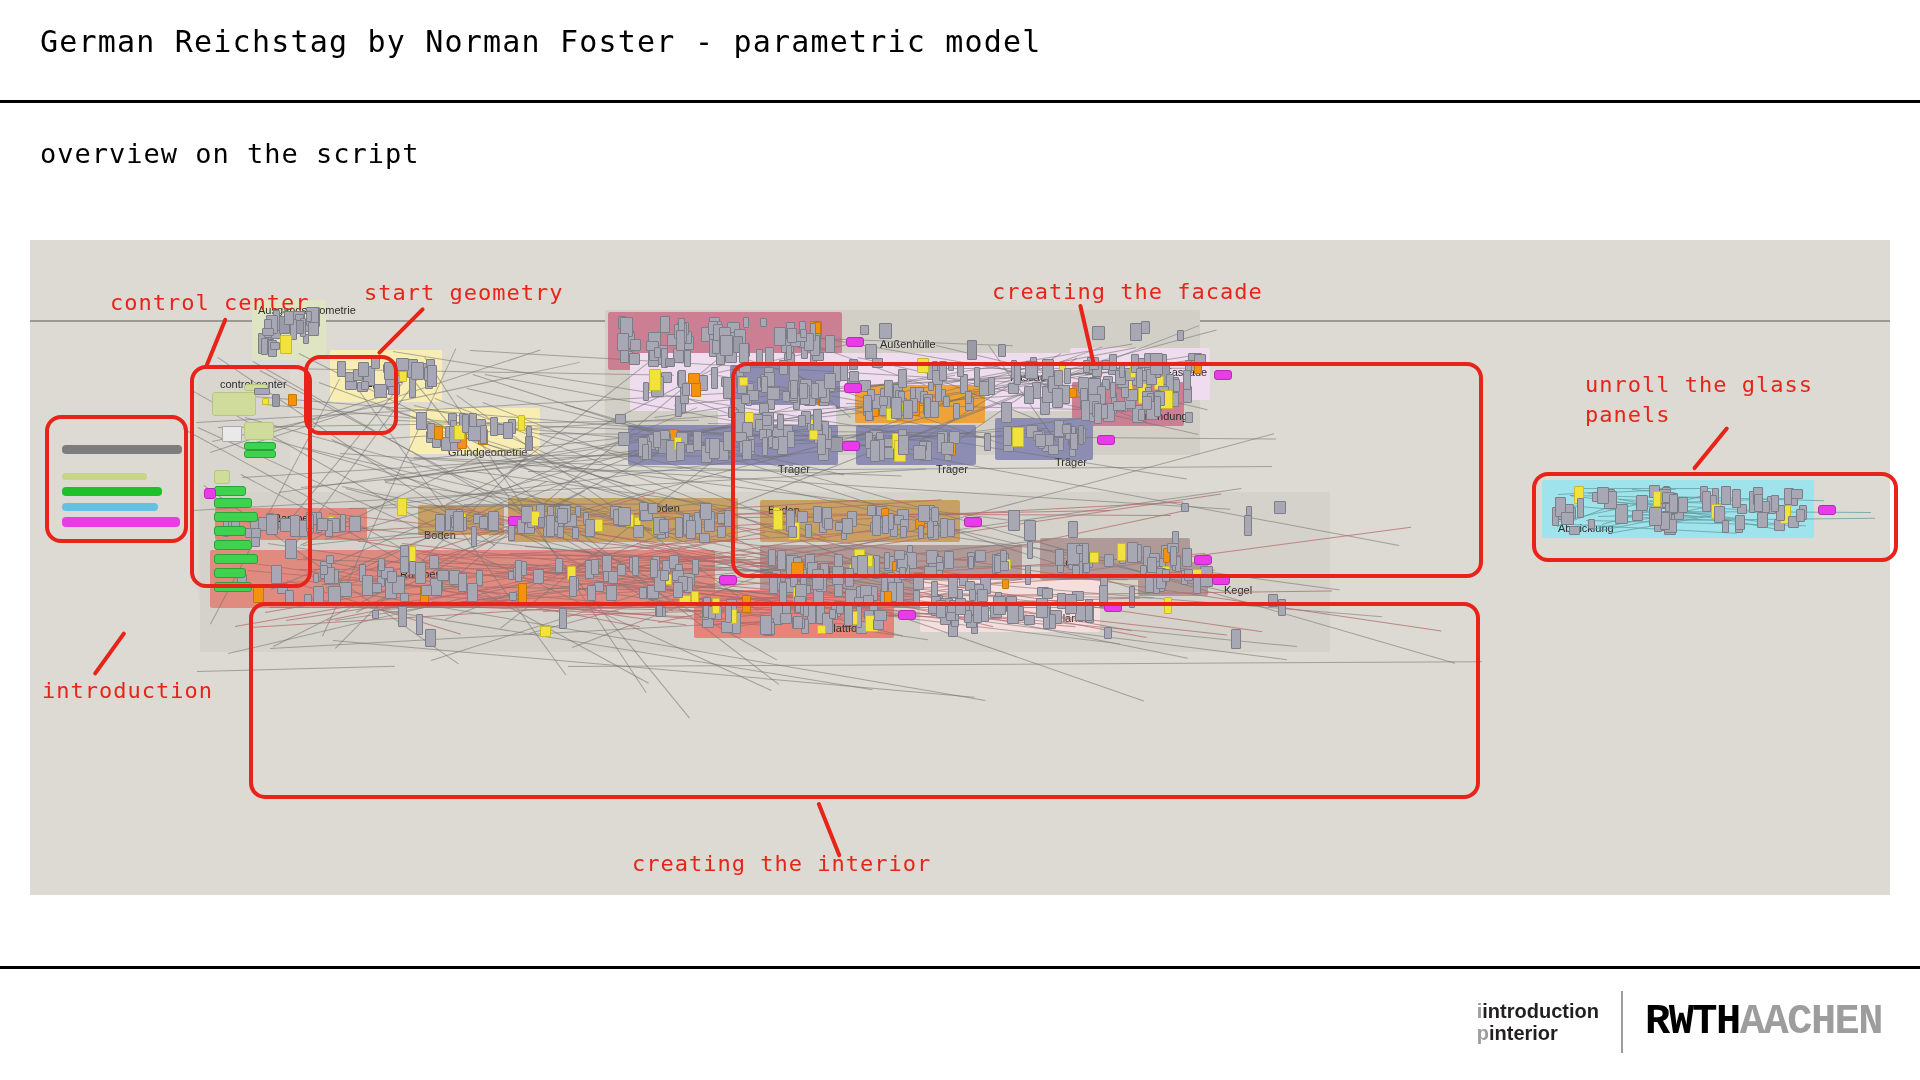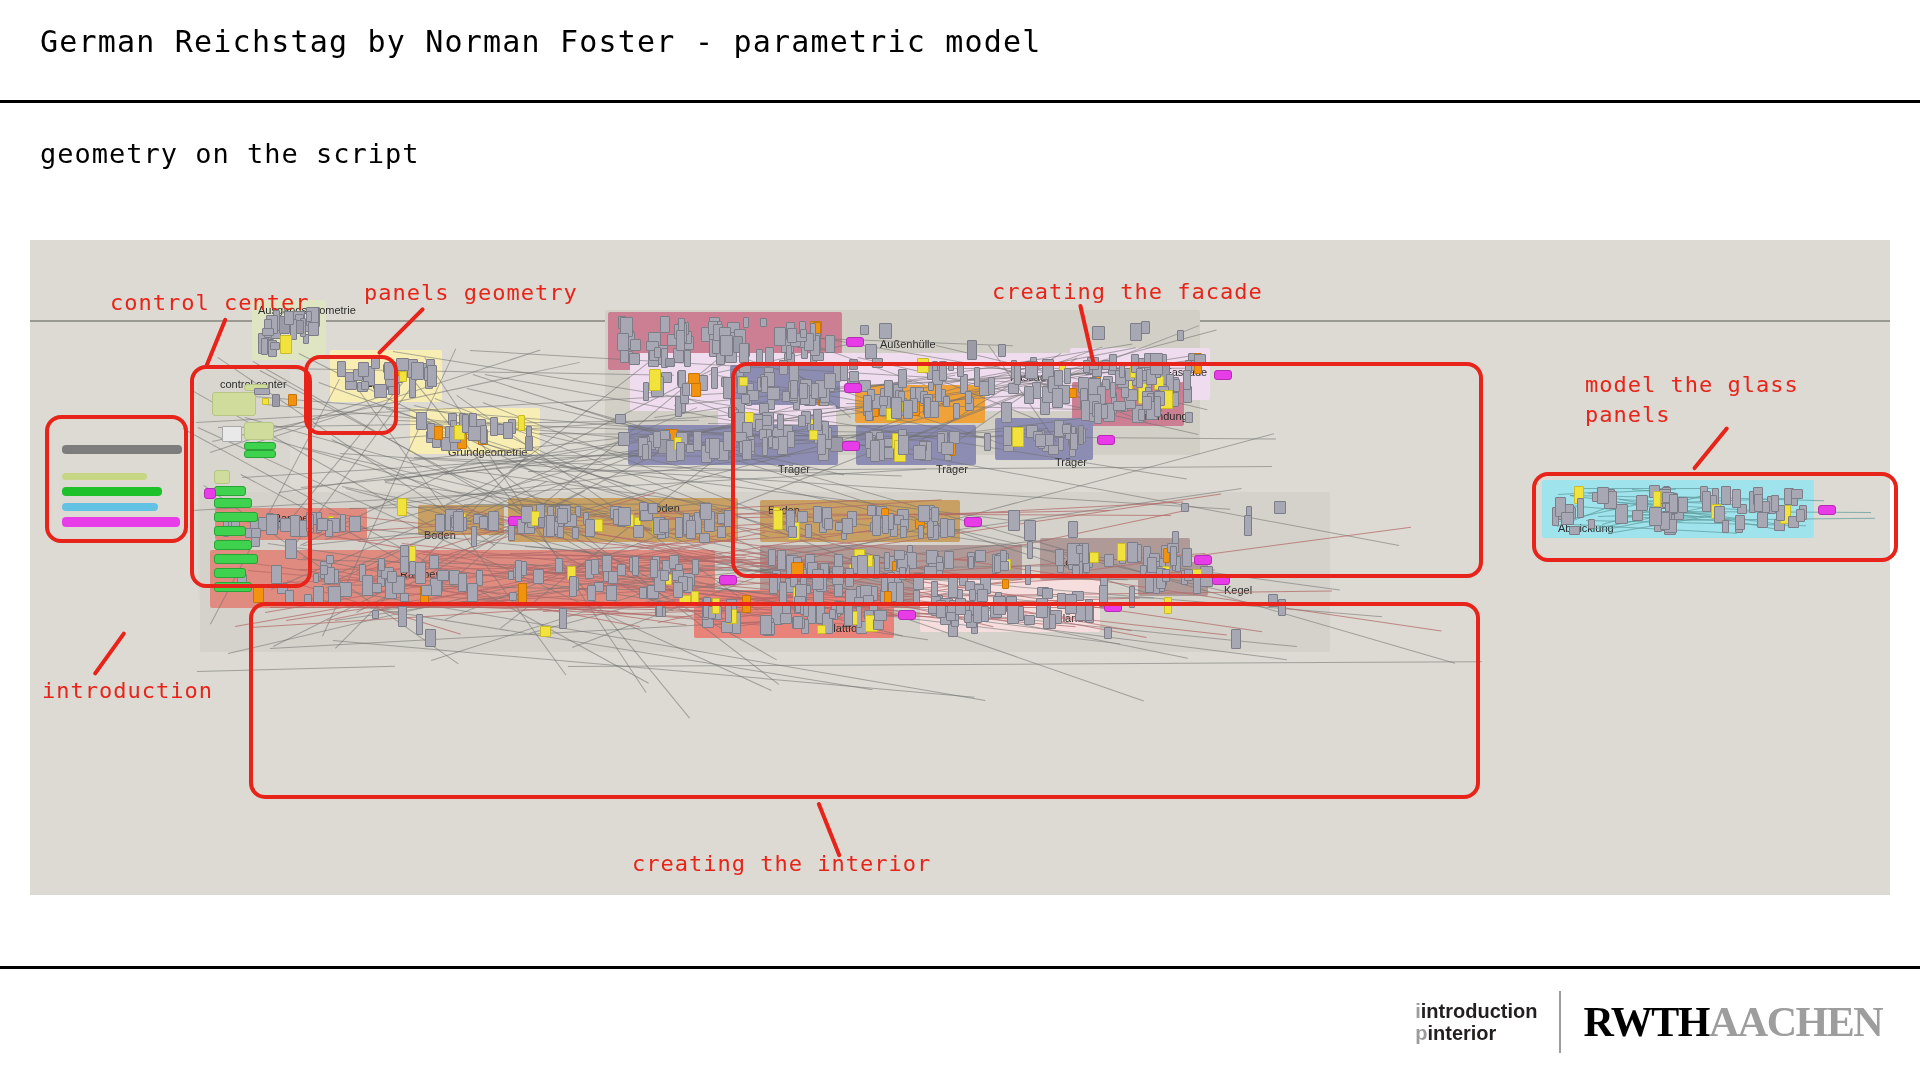--- a/index.html
+++ b/index.html
@@ -30,21 +30,21 @@
     font-size:21px;letter-spacing:0.5px;color:#000;white-space:nowrap;
   }
   
   .logo-wrap{position:absolute;right:38px;top:1022px;transform:translateY(-50%);
     display:flex;align-items:center;gap:0px;height:70px;}
   .ip-logo{font-family:"Liberation Sans","DejaVu Sans",sans-serif;
     font-weight:bold;font-size:20px;line-height:1.12;color:#231f20;text-align:left;
     padding-right:22px;}
   .ip-logo .dim{color:#9d9d9d;}
   .logo-div{width:2px;height:62px;background:#9d9d9d;margin-right:22px;}
-  .rwth-logo{font-family:Liberation Serif, serif;
+  .rwth-logo{font-family:Liberation Mono, monospace;
     line-height:0.88;}
   .rwth-r1{font-size:42px;font-weight:bold;letter-spacing:-1.5px;white-space:nowrap;}
   .rwth-r1 .blk{color:#000;}
   .rwth-r1 .gry{color:#9d9d9d;}
   .rwth-r2{font-size:42px;font-weight:bold;letter-spacing:-1.5px;color:#9d9d9d;
     text-align:right;white-space:nowrap;}
 
   
   .canvas{
     position:absolute;left:30px;top:240px;width:1860px;height:655px;
@@ -75,21 +75,21 @@
   .anno-box{position:absolute;border:4px solid #e8241a;border-radius:16px;}
   .anno-line{position:absolute;background:#e8241a;height:4px;transform-origin:0 50%;border-radius:2px;}
 </style>
 </head>
 <body>
 
 <div class="slide">
 
   <div class="slide-title">German Reichstag by Norman Foster - parametric model</div>
   <div class="rule-top"></div>
-  <div class="slide-subtitle">geometry on the script</div>
+  <div class="slide-subtitle">overview on the script</div>
 
   <div class="canvas">
     <div class="canvas-hline"></div>
     <div id="canvas-groups">
         <div class="grp" style="left: 20px; top: 185px; width: 145px; height: 95px; background: transparent;"></div>
         <div class="grp" style="left: 168px; top: 130px; width: 92px; height: 230px; background: rgba(0, 0, 0, 0.016);">
           <div class="grp-label" style="left: 22px; top: 8px;">control center</div>
         </div>
         <div class="grp" style="left: 222px; top: 60px; width: 74px; height: 60px; background: rgb(223, 229, 195);">
           <div class="grp-label" style="left: 6px; top: 4px;">Ausgangsgeometrie</div>
@@ -1461,23 +1461,23 @@
         <div style="position: absolute; left: 32px; top: 205px; width: 120px; height: 9px; background: rgb(125, 125, 125); border-radius: 4px;"></div>
         <div style="position: absolute; left: 32px; top: 233px; width: 85px; height: 7px; background: rgb(199, 214, 132); border-radius: 4px;"></div>
         <div style="position: absolute; left: 32px; top: 247px; width: 100px; height: 9px; background: rgb(31, 193, 43); border-radius: 4px;"></div>
         <div style="position: absolute; left: 32px; top: 263px; width: 96px; height: 8px; background: rgb(98, 194, 227); border-radius: 4px;"></div>
         <div style="position: absolute; left: 32px; top: 277px; width: 118px; height: 10px; background: rgb(232, 60, 232); border-radius: 4px;"></div>
       </div>
   </div>
 
   <div id="anno-layer">
       <div class="anno-text" style="left: 110px; top: 288px;">control center</div>
-      <div class="anno-text" style="left: 364px; top: 278px;">panels geometry</div>
+      <div class="anno-text" style="left: 364px; top: 278px;">start geometry</div>
       <div class="anno-text" style="left: 992px; top: 277px;">creating the facade</div>
-      <div class="anno-text" style="left: 1585px; top: 370px;">model the glass
+      <div class="anno-text" style="left: 1585px; top: 370px;">unroll the glass
 panels</div>
       <div class="anno-text" style="left: 42px; top: 676px;">introduction</div>
       <div class="anno-text" style="left: 632px; top: 849px;">creating the interior</div>
       <div class="anno-box" style="left: 45px; top: 415px; width: 135px; height: 120px;"></div>
       <div class="anno-box" style="left: 190px; top: 365px; width: 114px; height: 215px;"></div>
       <div class="anno-box" style="left: 304px; top: 355px; width: 86px; height: 72px;"></div>
       <div class="anno-box" style="left: 731px; top: 362px; width: 744px; height: 208px;"></div>
       <div class="anno-box" style="left: 1532px; top: 472px; width: 358px; height: 82px;"></div>
       <div class="anno-box" style="left: 249px; top: 602px; width: 1223px; height: 189px;"></div>
       <div class="anno-line" style="left: 226px; top: 316px; width: 52.9245px; transform: rotate(112.203deg);"></div>

